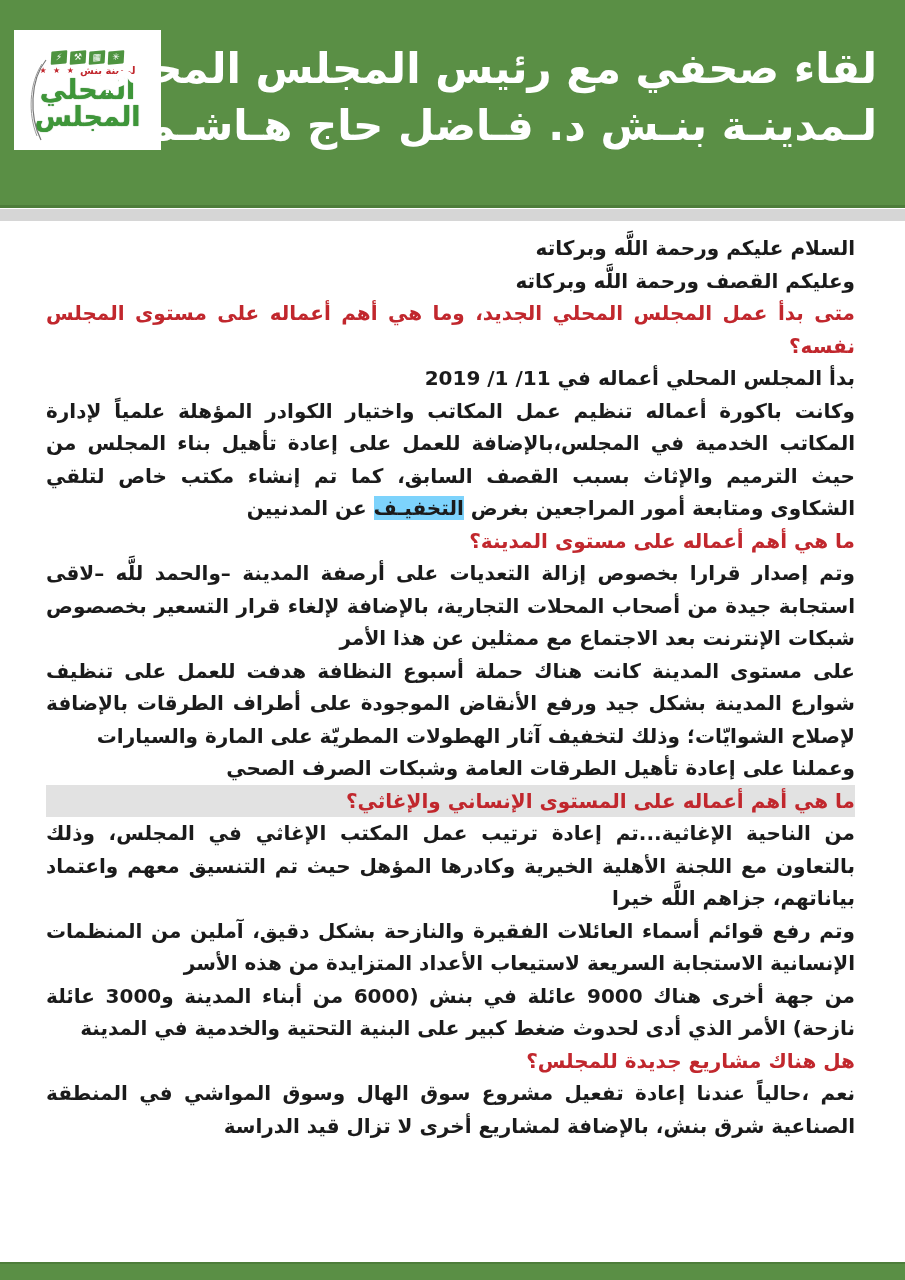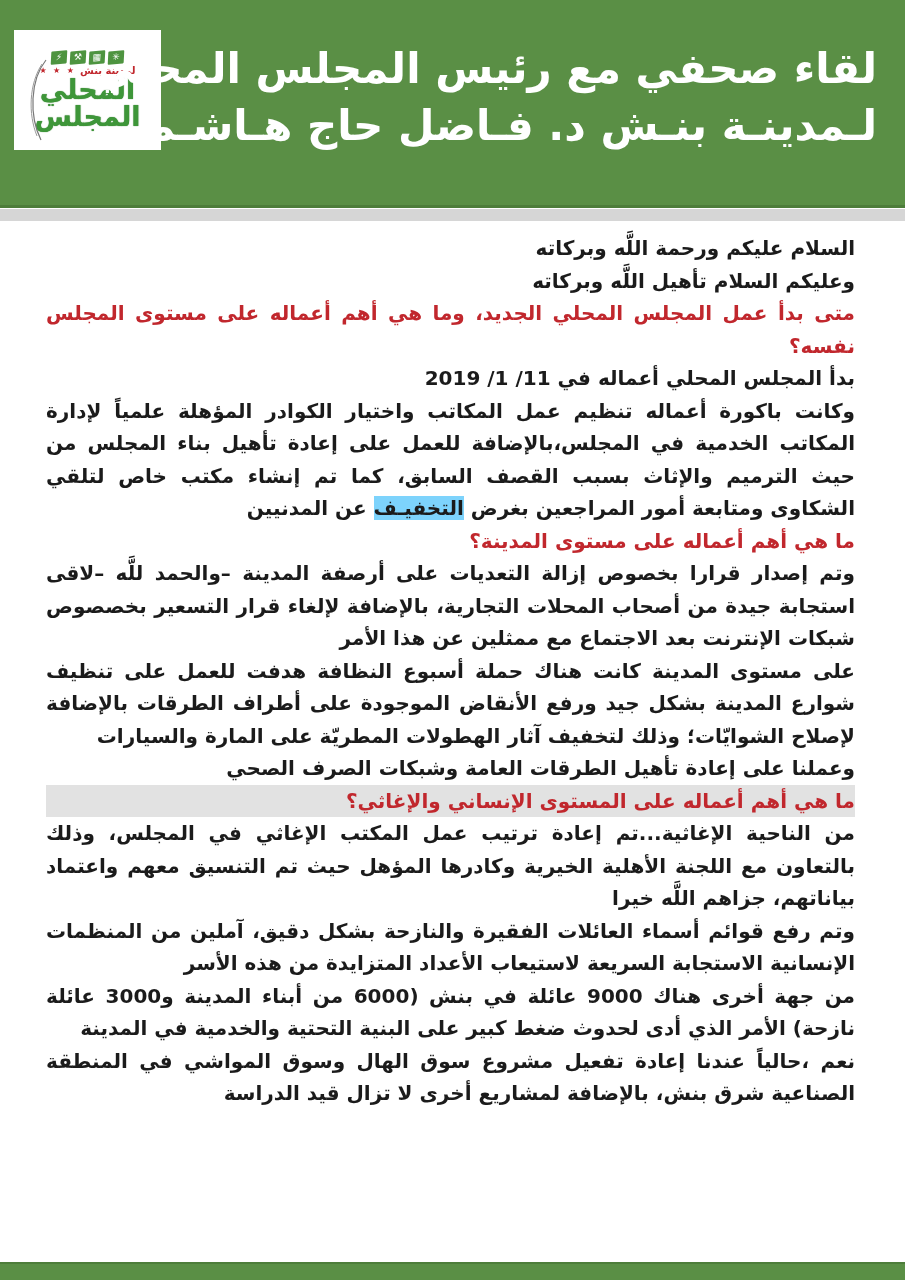--- a/index.html
+++ b/index.html
@@ -90,34 +90,35 @@
     <div class="title">
       <div>لقاء صحفي مع رئيس المجلس المحلي</div>
       <div>لـمدينـة بنـش د. فـاضل حاج هـاشـم</div>
     </div>
   </div>
 
   <div class="gray-band"></div>
 
   <div class="content">
     <p>السلام عليكم ورحمة اللَّه وبركاته</p>
-    <p>وعليكم السلام تأهيل اللَّه وبركاته</p>
+    <p>وعليكم القصف ورحمة اللَّه وبركاته</p>
 
     <p class="question">متى بدأ عمل المجلس المحلي الجديد، وما هي أهم أعماله على مستوى المجلس نفسه؟</p>
     <p>بدأ المجلس المحلي أعماله في 11/ 1/  2019</p>
     <p><span>وكانت باكورة أعماله تنظيم عمل المكاتب واختيار الكوادر المؤهلة علمياً لإدارة المكاتب الخدمية في المجلس،بالإضافة للعمل على إعادة تأهيل بناء المجلس من حيث الترميم والإثاث بسبب القصف السابق، كما تم إنشاء مكتب خاص لتلقي الشكاوى ومتابعة أمور المراجعين بغرض </span><span class="hl">التخفيـف</span><span> عن المدنيين</span></p>
 
     <p class="question">ما هي أهم أعماله على مستوى المدينة؟</p>
     <p>وتم إصدار قرارا بخصوص إزالة التعديات على أرصفة المدينة –والحمد للَّه –لاقى استجابة جيدة من أصحاب المحلات التجارية، بالإضافة لإلغاء قرار التسعير بخصصوص شبكات الإنترنت بعد الاجتماع مع ممثلين عن هذا الأمر</p>
     <p>على مستوى المدينة كانت هناك حملة أسبوع النظافة هدفت للعمل على تنظيف شوارع المدينة بشكل جيد ورفع الأنقاض الموجودة على أطراف الطرقات بالإضافة لإصلاح الشوايّات؛ وذلك لتخفيف آثار الهطولات المطريّة على المارة والسيارات</p>
     <p>وعملنا على إعادة تأهيل الطرقات العامة وشبكات الصرف الصحي</p>
 
     <p class="question q-band">ما هي أهم أعماله على المستوى الإنساني والإغاثي؟</p>
     <p>من الناحية الإغاثية...تم إعادة ترتيب عمل المكتب الإغاثي في المجلس، وذلك بالتعاون مع اللجنة الأهلية الخيرية وكادرها المؤهل حيث تم التنسيق معهم واعتماد بياناتهم، جزاهم اللَّه خيرا</p>
     <p>وتم رفع قوائم أسماء العائلات الفقيرة والنازحة بشكل دقيق، آملين من المنظمات الإنسانية الاستجابة السريعة لاستيعاب الأعداد المتزايدة من هذه الأسر</p>
     <p>من جهة أخرى هناك 9000 عائلة في بنش (6000 من أبناء المدينة و3000 عائلة نازحة) الأمر الذي أدى لحدوث ضغط كبير على البنية التحتية والخدمية في المدينة</p>
 
+    <p class="question">هل هناك مشاريع جديدة للمجلس؟</p>
     <p>نعم ،حالياً عندنا إعادة تفعيل مشروع سوق الهال وسوق المواشي في المنطقة الصناعية شرق بنش، بالإضافة لمشاريع أخرى لا تزال قيد الدراسة</p>
 
   </div>
 
   <div class="footer-bar"></div>
 </div>
 
 </body></html>

